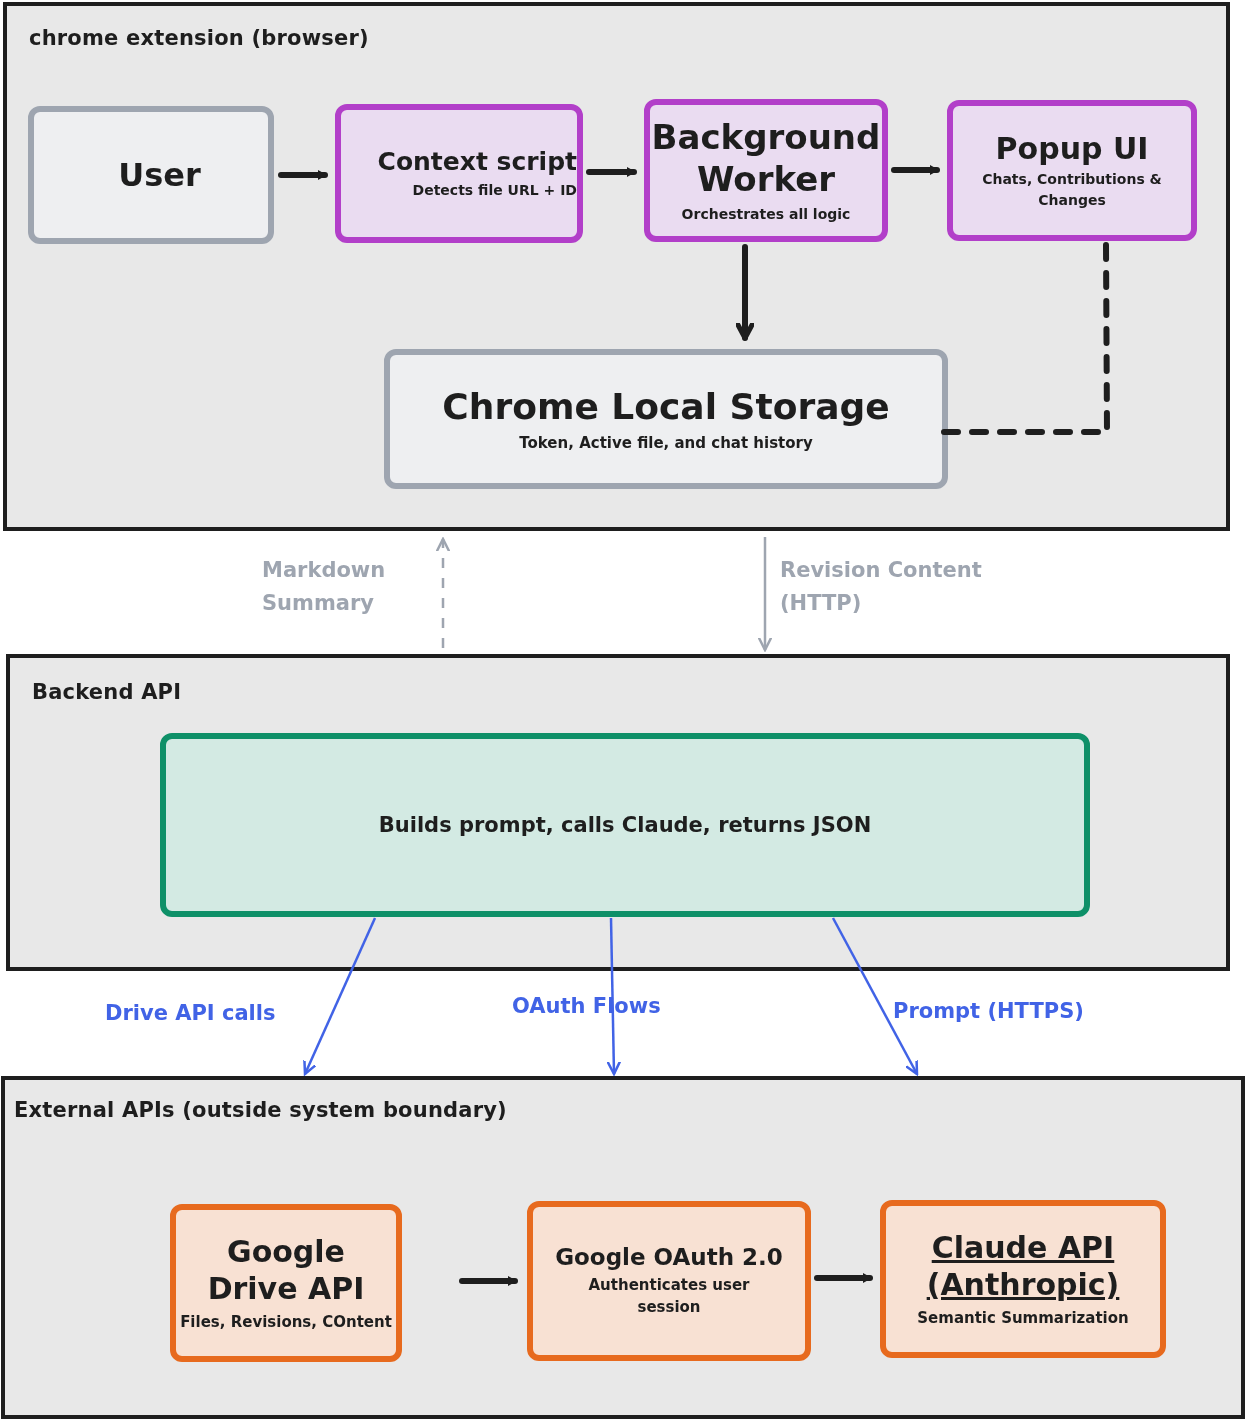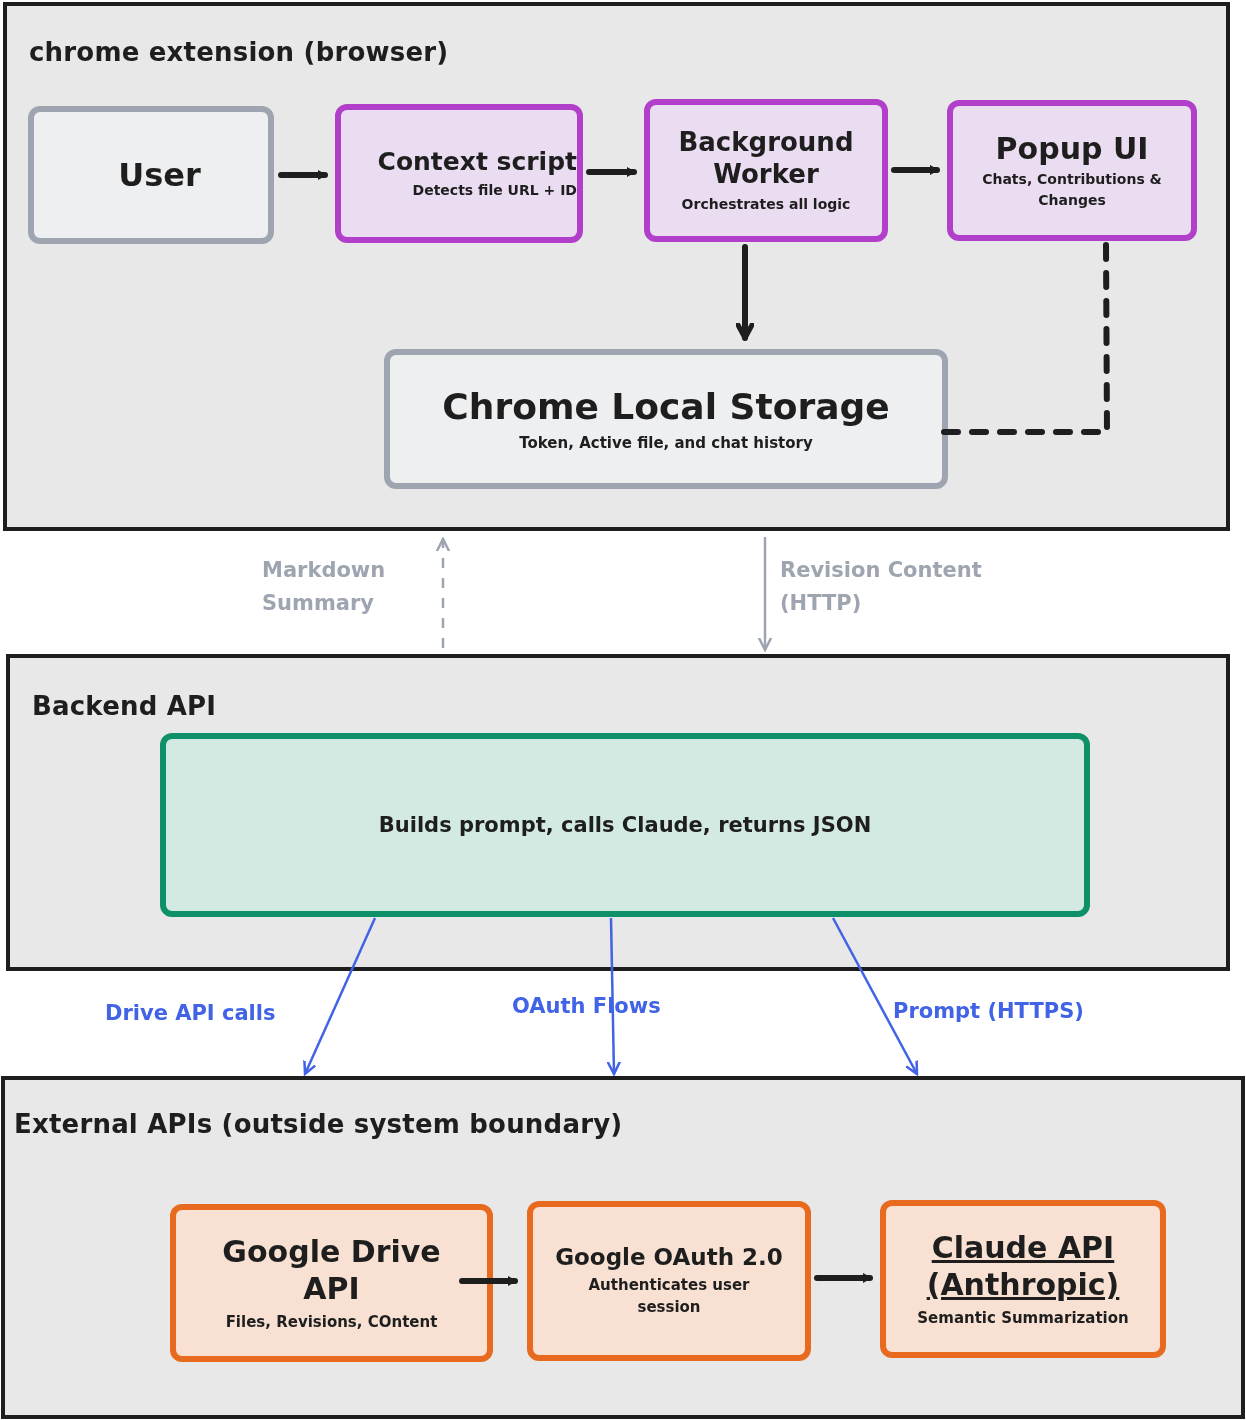--- a/index.html
+++ b/index.html
@@ -1,19 +1,19 @@
 <!DOCTYPE html>
 <html><head>
 <meta charset="utf-8">
 <style>
   html, body { margin:0; padding:0; background:#ffffff; }
   body { width:1246px; height:1420px; position:relative; overflow:hidden;
          font-family:"DejaVu Sans", sans-serif; color:#1e1e1e; }
   .zone { position:absolute; background:#e8e8e8; border:4px solid #1e1e1e; box-sizing:border-box; }
-  .zone-title { position:absolute; font-size:26px; font-weight:bold; color:#1e1e1e; letter-spacing:0.2px;margin-top:11px; }
+  .zone-title { position:absolute; font-size:21px; font-weight:bold; color:#1e1e1e; letter-spacing:0.2px; }
   .node { position:absolute; box-sizing:border-box; border-radius:12px; border-width:6px; border-style:solid;
           display:flex; flex-direction:column; align-items:center; justify-content:center; text-align:center; }
   .node .t { font-weight:bold; line-height:1.25; }
   .node .s { font-size:14px; font-weight:bold; line-height:1.6; margin-top:2px; }
   .gray { background:#eeeff1; border-color:#9ea5b0; }
   .purple { background:#eadcf1; border-color:#b23fc9; }
   .green { background:#d3eae3; border-color:#0e9068; }
   .orange { background:#f8e1d3; border-color:#e76a1e; }
   .lbl { position:absolute; font-weight:bold; text-align:left; line-height:1.55; }
   .lbl-gray { color:#9ea5b0; font-size:21px; }
@@ -36,21 +36,21 @@
 <div class="node gray" style="left:28px;top:106px;width:246px;height:138px;padding-left:17px;">
   <div class="t" style="font-size:32px;">User</div>
 </div>
 
 <div class="node purple" style="left:335px;top:104px;width:248px;height:139px;align-items:flex-end;">
   <div class="t" style="font-size:25px;">Context script</div>
   <div class="s">Detects file URL + ID</div>
 </div>
 
 <div class="node purple" style="left:644px;top:99px;width:244px;height:143px;">
-  <div class="t" style="font-size:26px;padding:0 2px;">Background Worker</div>
+  <div class="t" style="font-size:34px;padding:0 2px;">Background Worker</div>
   <div class="s">Orchestrates all logic</div>
 </div>
 
 <div class="node purple" style="left:947px;top:100px;width:250px;height:141px;">
   <div class="t" style="font-size:30px;">Popup UI</div>
   <div class="s" style="padding:0 16px;line-height:1.5;">Chats, Contributions &amp; Changes</div>
 </div>
 
 <div class="node gray" style="left:384px;top:349px;width:564px;height:140px;">
   <div class="t" style="font-size:36px;">Chrome Local Storage</div>
@@ -61,21 +61,21 @@
 <div class="lbl lbl-gray" style="left:780px;top:554px;width:224px;">Revision Content (HTTP)</div>
 
 <div class="node green" style="left:160px;top:733px;width:930px;height:184px;">
   <div class="s" style="font-size:21px;">Builds prompt, calls Claude, returns JSON</div>
 </div>
 
 <div class="lbl lbl-blue" style="left:105px;top:997px;width:205px;">Drive API calls</div>
 <div class="lbl lbl-blue" style="left:512px;top:990px;width:205px;">OAuth Flows</div>
 <div class="lbl lbl-blue" style="left:893px;top:995px;width:240px;">Prompt (HTTPS)</div>
 
-<div class="node orange" style="left:170px;top:1204px;width:323px;height:158px;">
+<div class="node orange" style="left:170px;top:1204px;width:232px;height:158px;">
   <div class="t" style="font-size:30px;padding:0 14px;">Google Drive API</div>
   <div class="s" style="font-size:15px;">Files, Revisions, COntent</div>
 </div>
 
 <div class="node orange" style="left:527px;top:1201px;width:284px;height:160px;">
   <div class="t" style="font-size:23px;padding:0 16px;">Google OAuth 2.0</div>
   <div class="s" style="font-size:15px;padding:0 40px;line-height:1.5;">Authenticates user session</div>
 </div>
 
 <div class="node orange" style="left:880px;top:1200px;width:286px;height:158px;">

